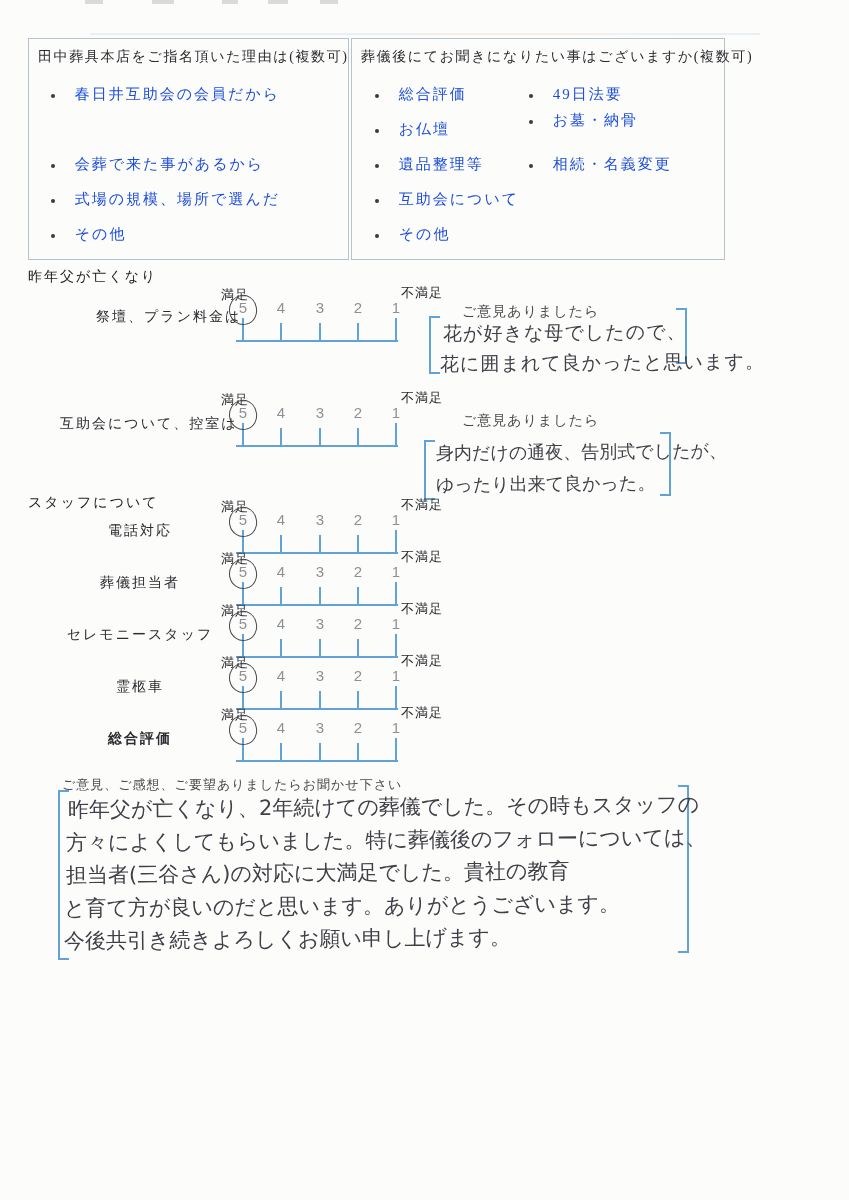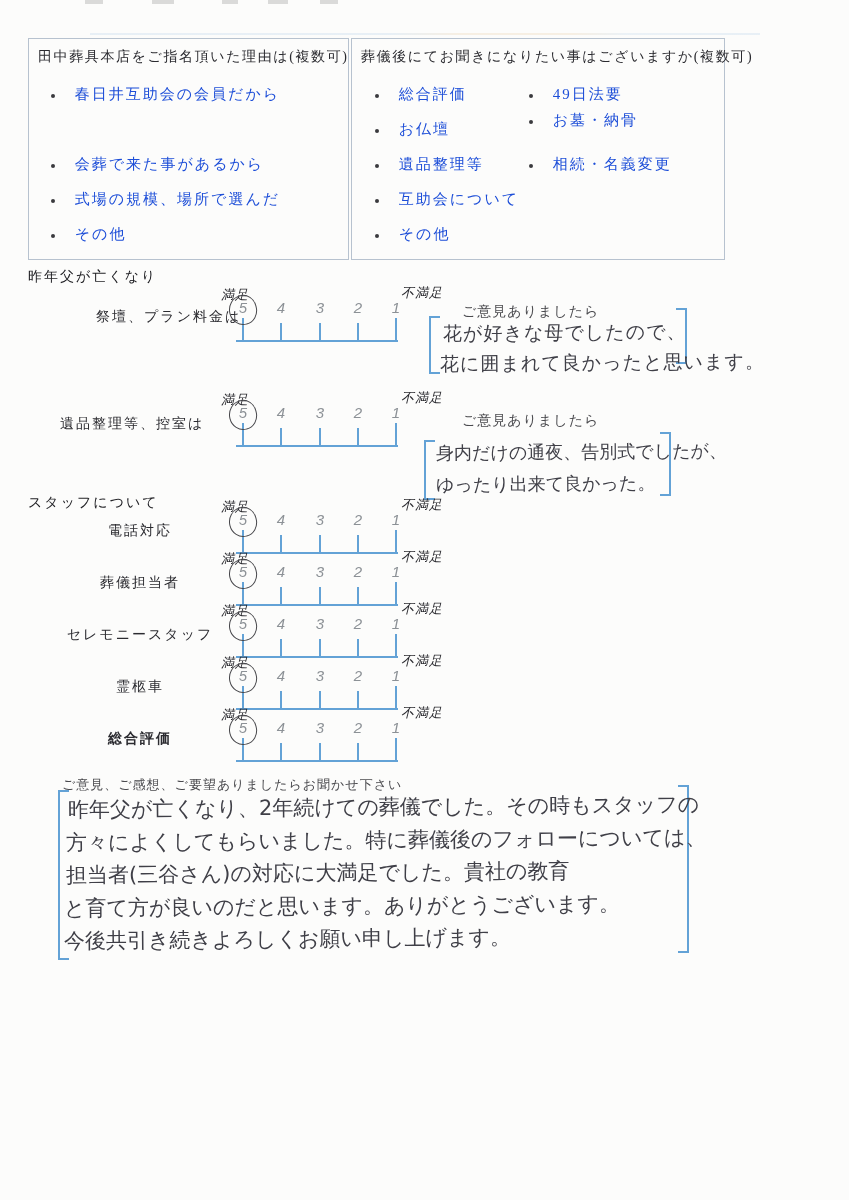--- a/index.html
+++ b/index.html
@@ -16,21 +16,21 @@
   .dotwrap{display:inline-block;position:relative;width:18px;vertical-align:middle;}
   .dot{display:inline-block;width:4px;height:4px;border-radius:50%;background:#3a3a3e;vertical-align:2px;}
   .ring-mark{position:absolute;left:-7px;top:-10px;width:17px;height:16px;border:1.4px solid #4a4a4e;
              border-radius:50% 45% 50% 48%;transform:rotate(-12deg);}
   
   .sec-title{position:absolute;font-size:14px;letter-spacing:2px;white-space:nowrap;color:#222226;}
   .row-label{position:absolute;font-size:14px;letter-spacing:2px;white-space:nowrap;color:#2b2b30;}
   .row-label.center{width:180px;text-align:center;}
   .row-label.bold{font-weight:bold;}
   
-  .scale-widget{position:absolute;width:245px;height:58px;font-style:italic;}
+  .scale-widget{position:absolute;width:245px;height:58px;}
   .sw-sat{position:absolute;left:6px;top:0;font-size:13px;letter-spacing:1px;color:#2b2b30;white-space:nowrap;}
   .sw-unsat{position:absolute;left:186px;top:-2px;font-size:13px;letter-spacing:1px;color:#2b2b30;white-space:nowrap;}
   .sw-num{position:absolute;top:13px;width:20px;text-align:center;font-size:15px;color:#8c9196;
           font-family:"Liberation Sans", sans-serif;}
   .sw-tick{position:absolute;width:2px;background:#63a2d6;}
   .sw-line{position:absolute;left:21px;top:54px;width:162px;height:2px;background:#63a2d6;}
   .sw-ring{position:absolute;top:9px;width:26px;height:28px;border:1.6px solid #46464a;
            border-radius:52% 48% 50% 50%;transform:rotate(-14deg);background:transparent;}
   
   .hand{position:absolute;font-family:cursive,"DejaVu Sans",sans-serif;color:#3f3f47;white-space:nowrap;
@@ -132,21 +132,21 @@
       <span class="sw-num" style="left:171px">1</span>
       <span class="sw-tick" style="left:180px;top:32px;height:22px"></span>
       <span class="sw-ring" style="left:14px"></span>
     </div>
   <div class="hint" style="left:462px;top:303px">ご意見ありましたら</div>
   <div class="brk l" style="left:429px;top:316px;height:58px"></div>
   <div class="brk r" style="left:676px;top:308px;height:56px"></div>
   <div class="hand sm" style="left:443px;top:320px">花が好きな母でしたので、</div>
   <div class="hand sm" style="left:440px;top:350px">花に囲まれて良かったと思います。</div>
 
-  <div class="row-label" style="left:60px;top:415px">遺品整理等、控室は</div>
+  <div class="row-label" style="left:60px;top:415px">互助会について、控室は</div>
   <div class="scale-widget" style="left:215px;top:391px">
       <span class="sw-sat">満足</span>
       <span class="sw-unsat">不満足</span>
       <span class="sw-line"></span>
       <span class="sw-num" style="left:18px">5</span>
       <span class="sw-tick" style="left:27px;top:32px;height:22px"></span>
       <span class="sw-num" style="left:56px">4</span>
       <span class="sw-tick" style="left:65px;top:37px;height:17px"></span>
       <span class="sw-num" style="left:95px">3</span>
       <span class="sw-tick" style="left:104px;top:37px;height:17px"></span>

